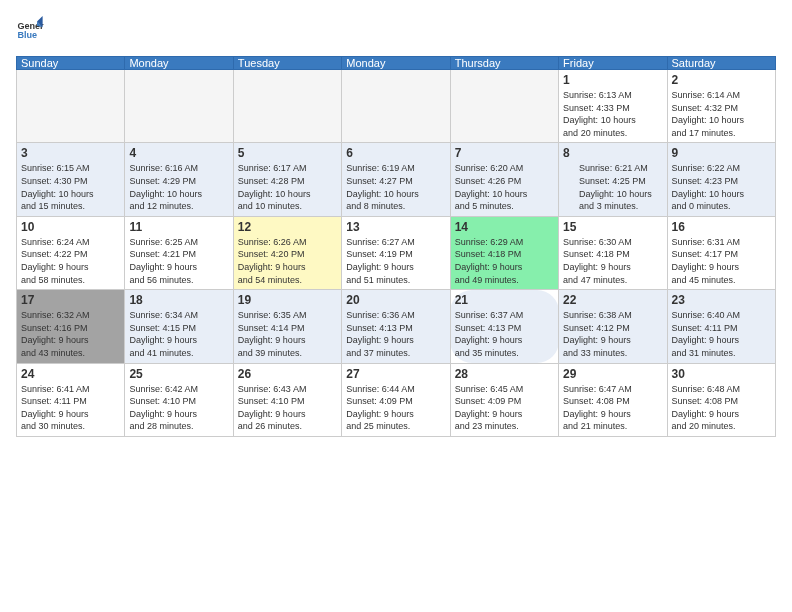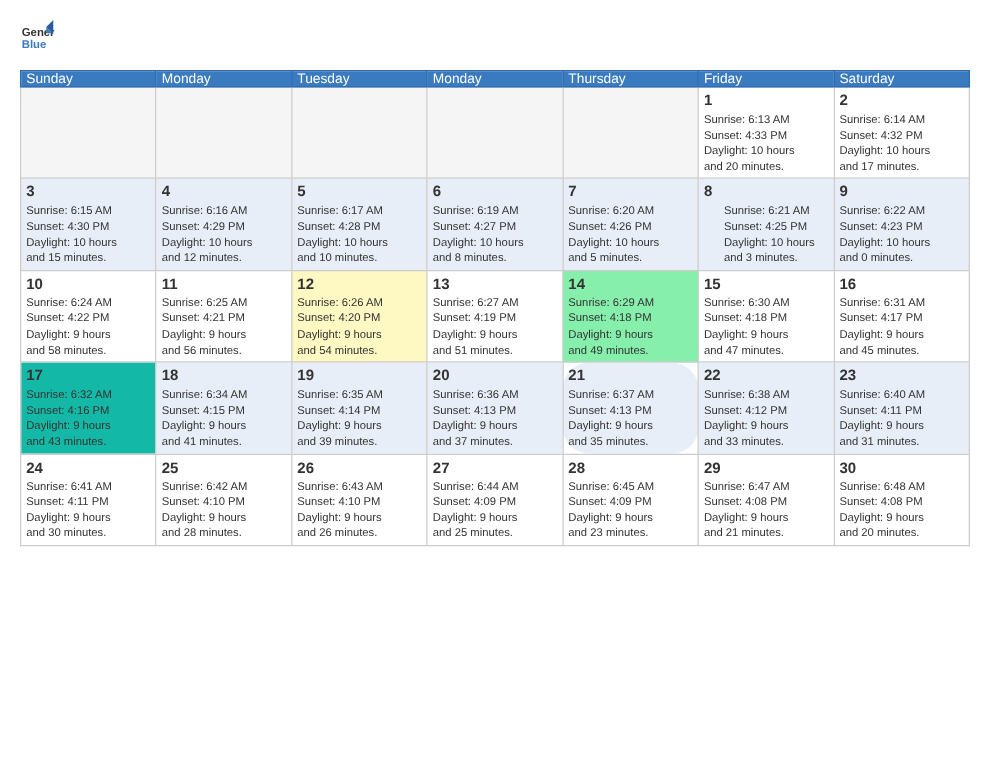--- a/index.html
+++ b/index.html
@@ -235,21 +235,21 @@
         </td>
         <td style="background: rgb(255, 255, 255);">
           <span class="day-number">16</span>
           <div class="day-info" style="white-space: pre-line;">Sunrise: 6:31 AM
 Sunset: 4:17 PM
 Daylight: 9 hours
 and 45 minutes.</div>
         </td>
       </tr>
       <tr class="row-even">
-        <td style="background: #14b8a6;">
+        <td style="background: #a3a3a3;">
           <span class="day-number">17</span>
           <div class="day-info" style="white-space: pre-line;">Sunrise: 6:32 AM
 Sunset: 4:16 PM
 Daylight: 9 hours
 and 43 minutes.</div>
         </td>
         <td style="background: rgb(232, 238, 247);">
           <span class="day-number">18</span>
           <div class="day-info" style="white-space: pre-line;">Sunrise: 6:34 AM
 Sunset: 4:15 PM

